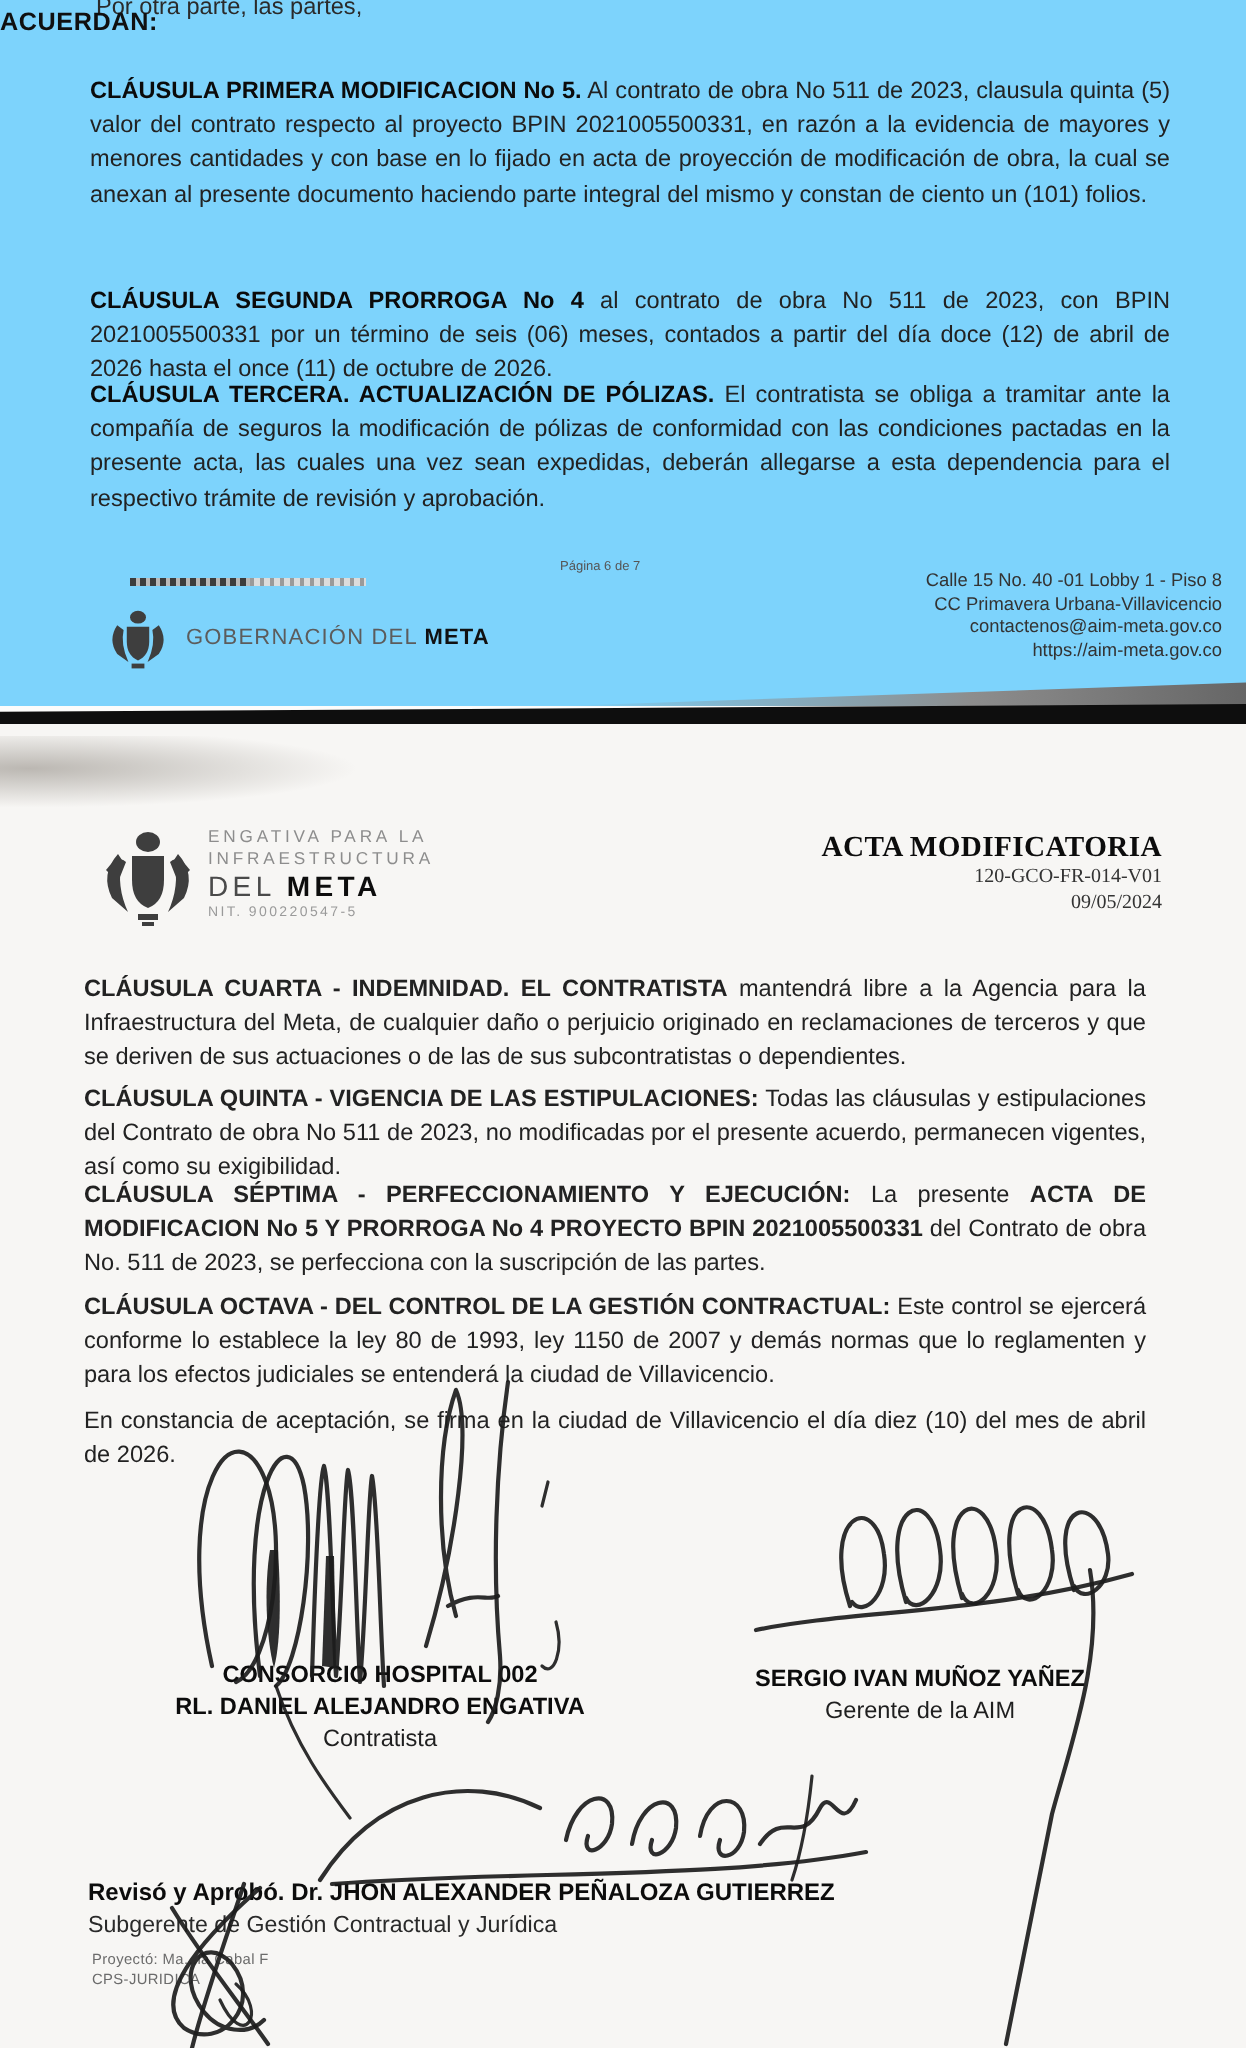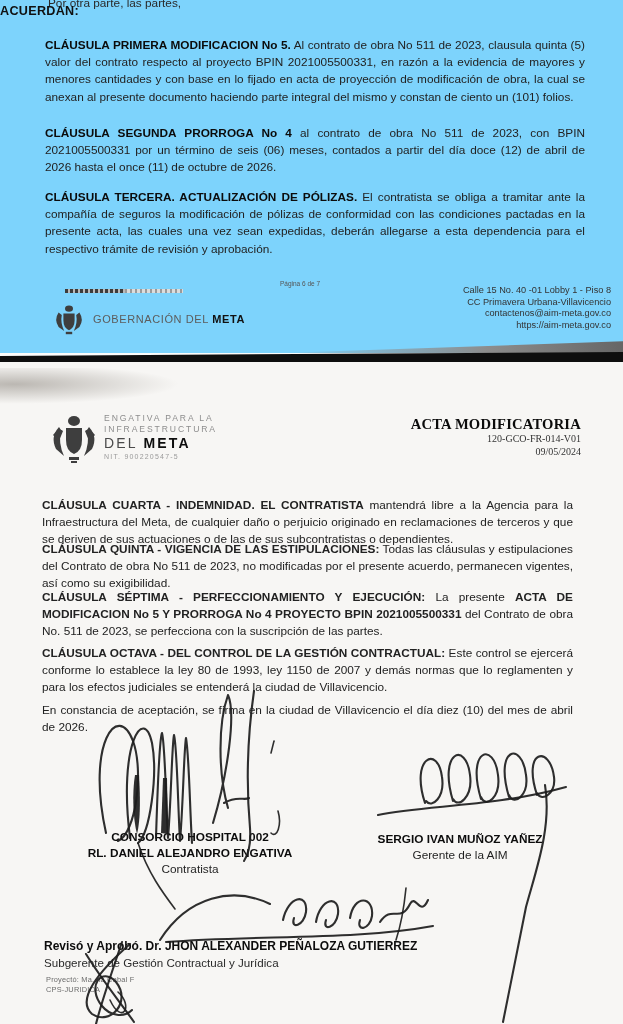--- a/index.html
+++ b/index.html
@@ -10,21 +10,21 @@
     color:#1f1f1f;
   }
   .abs{position:absolute;}
   
   .page1{position:absolute;top:0;left:0;width:623px;height:353px;background:#7dd3fc;}
   .intro{left:48px;top:-4px;font-size:11.8px;color:#2a2a2a;}
   .acuerdan{left:0;top:4px;width:623px;text-align:left;font-weight:bold;font-size:12.6px;color:#101010;letter-spacing:.3px;}
   .para{left:45px;width:540px;text-align:justify;font-size:11.8px;line-height:17.2px;margin:0;color:#222;}
   .para b{color:#0b0b0b;}
   .p1c1{top:37px;}
-  .p1c2{top:125px;}
+  .p1c2{top:142px;}
   .p1c3{top:189px;}
   .pagenum{left:280px;top:280px;font-size:6.5px;color:#555;}
   .address{right:12px;top:285px;text-align:right;font-size:9.2px;line-height:11.6px;color:#333;}
   .strip{left:65px;top:289px;width:118px;height:4px;}
   .strip .s1{float:left;width:60px;height:4px;background:repeating-linear-gradient(90deg,#3c3c3c 0 3px,#b9b9b9 3px 5px);}
   .strip .s2{float:left;width:58px;height:4px;background:repeating-linear-gradient(90deg,#9a9a9a 0 2px,#dcdcdc 2px 5px);}
   .goblogo{left:53px;top:302px;display:flex;align-items:center;gap:8px;}
   .goblogo .txt{font-size:11px;letter-spacing:.6px;color:#5c5c5c;white-space:nowrap;text-align:center;}
   .goblogo .txt b{color:#111;}
   
@@ -39,21 +39,21 @@
     background:radial-gradient(ellipse at 8% 45%,rgba(138,132,124,.55),rgba(138,132,124,0) 70%);}
   .aimlogo{left:50px;top:413px;display:flex;gap:6px;}
   .aim-txt .l1,.aim-txt .l2{font-size:8.6px;letter-spacing:1.9px;color:#8d8d8d;line-height:11px;}
   .aim-txt .l3{font-size:14px;letter-spacing:2.2px;line-height:16px;color:#4a4a4a;}
   .aim-txt .l3 b{color:#0d0d0d;}
   .aim-txt .nit{font-size:7px;letter-spacing:1.2px;color:#9a9a9a;line-height:10px;margin-top:1px;}
   .titleblock{right:42px;top:416px;text-align:right;font-family:Liberation Serif, serif;}
   .titleblock .t{font-size:14.6px;font-weight:bold;color:#0c0c0c;letter-spacing:.2px;line-height:16px;}
   .titleblock .c,.titleblock .d{font-size:10px;color:#333;line-height:13px;}
   .para2{left:42px;width:531px;text-align:justify;font-size:11.8px;line-height:17.2px;margin:0;color:#222;}
-  .p2c1{top:486px;margin-top:11px;}
+  .p2c1{top:486px;}
   .p2c2{top:541px;}
   .p2c3{top:589px;}
   .p2c4{top:645px;}
   .closing{top:702px;}
   .sigblock{text-align:center;font-size:11.8px;line-height:16.2px;}
   .sigblock .bold{font-weight:bold;color:#0c0c0c;}
   .sigL{left:40px;top:829px;width:300px;}
   .sigR{left:345px;top:831px;width:230px;}
   .reviewer{left:44px;top:939px;font-size:12px;}
   .reviewer .bold{font-weight:bold;color:#0c0c0c;line-height:15.5px;}

